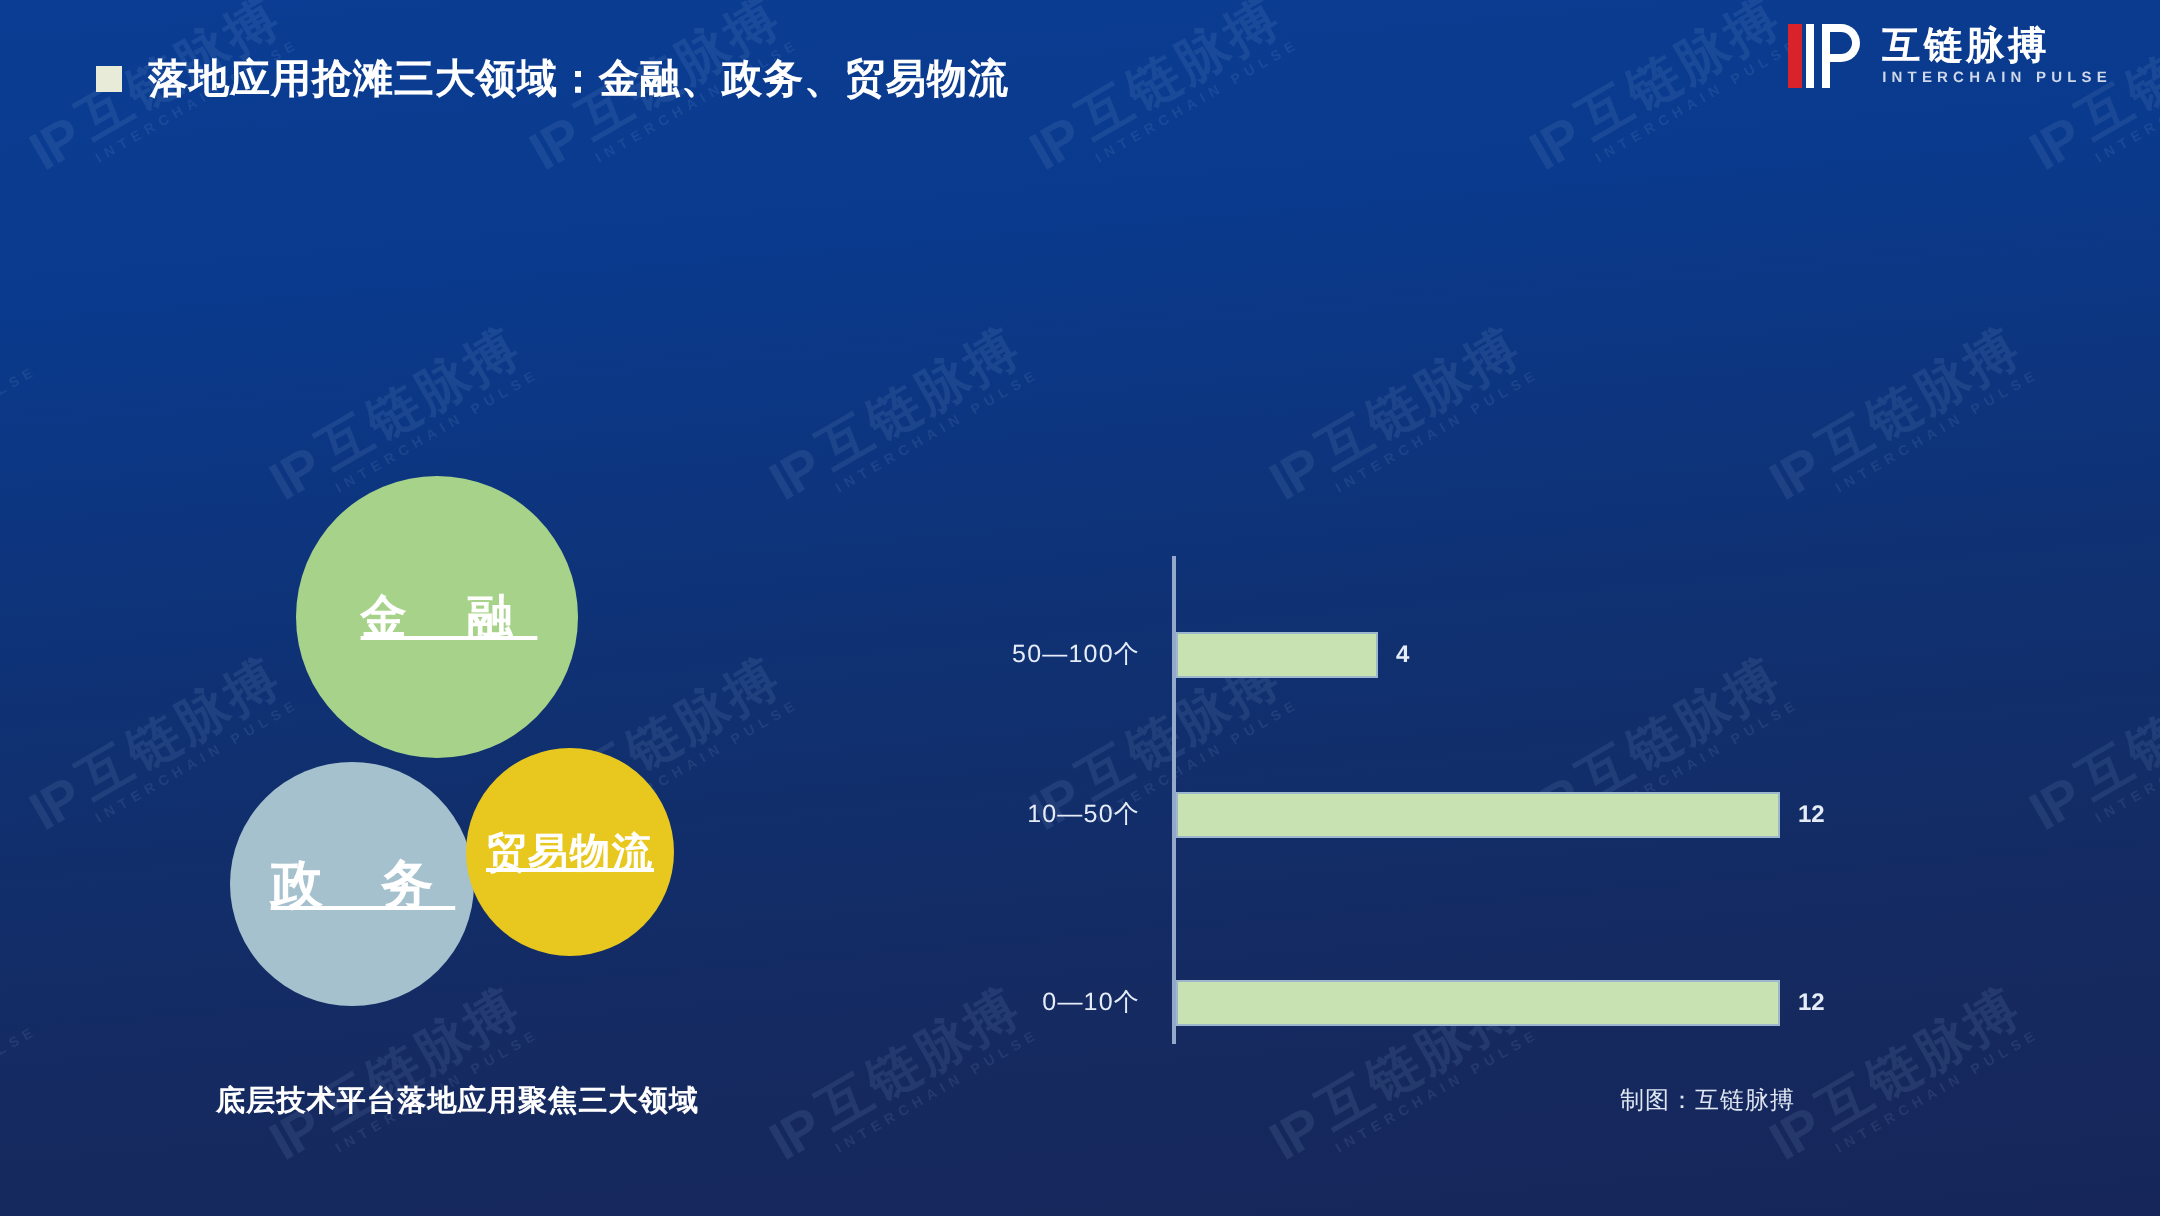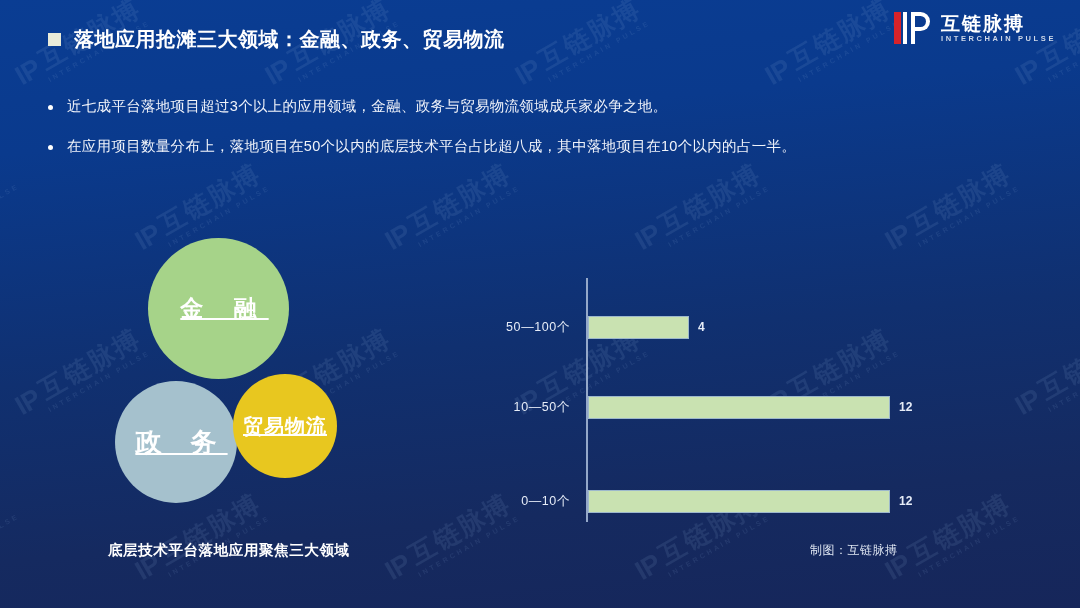--- a/index.html
+++ b/index.html
@@ -277,30 +277,20 @@
       <span class="bar-white"></span>
       <span class="p-stem"></span>
       <span class="p-bowl"></span>
     </span>
     <span class="logo-txt">
       <span class="logo-cn">互链脉搏</span>
       <span class="logo-en">INTERCHAIN PULSE</span>
     </span>
   </div>
 
-  <div class="bullets">
-    <div class="bullet-line">
-      <span class="dot"></span>
-      <span class="bullet-txt">近七成平台落地项目超过3个以上的应用领域，金融、政务与贸易物流领域成兵家必争之地。</span>
-    </div>
-    <div class="bullet-line">
-      <span class="dot"></span>
-      <span class="bullet-txt">在应用项目数量分布上，落地项目在50个以内的底层技术平台占比超八成，其中落地项目在10个以内的占一半。</span>
-    </div>
-  </div>
 
   <div class="bubble-panel">
     <div class="bubble bubble-fin" style="background: rgb(166, 211, 137); width: 141px; height: 141px;">金 融</div>
     <div class="bubble bubble-gov" style="background: rgb(165, 193, 205); width: 122px; height: 122px;">政 务</div>
     <div class="bubble bubble-trade" style="background: rgb(232, 199, 31); width: 104px; height: 104px;">贸易物流</div>
   </div>
   <div class="left-caption">底层技术平台落地应用聚焦三大领域</div>
 
   <div class="chart">
     <div class="plot" id="plot">

